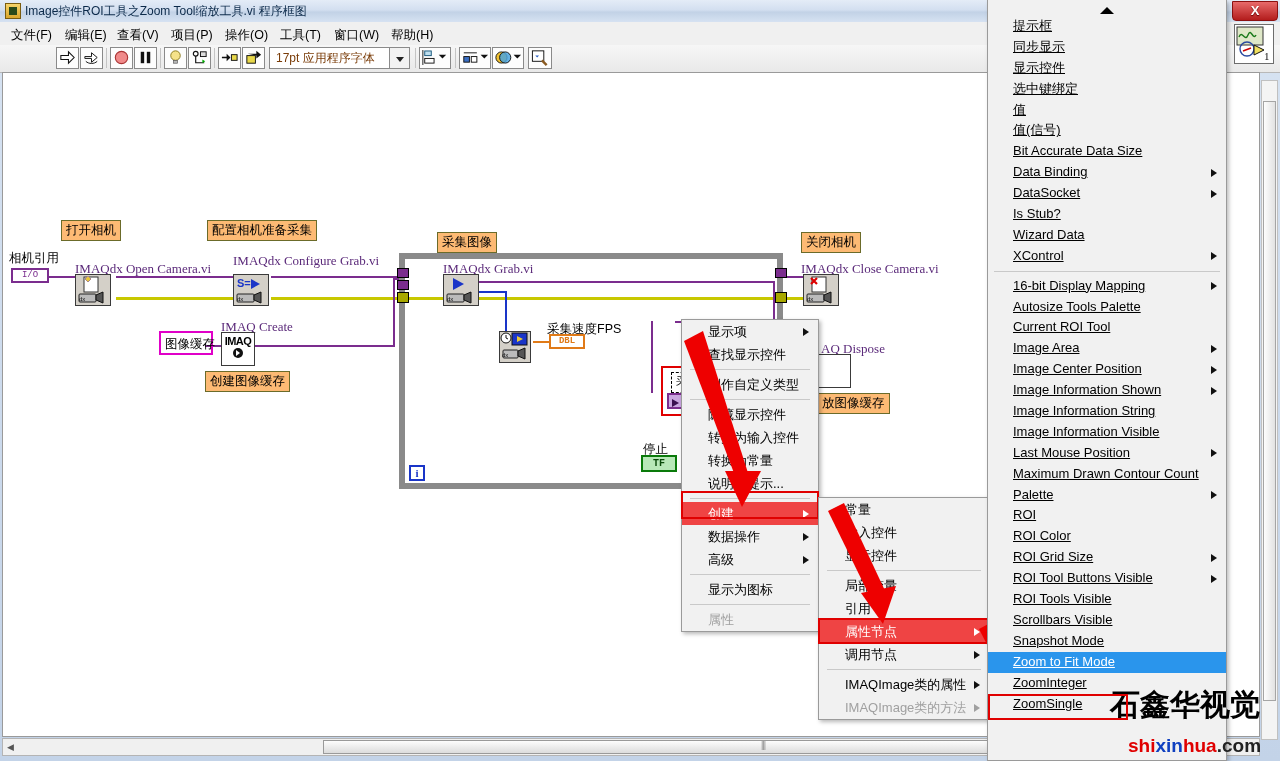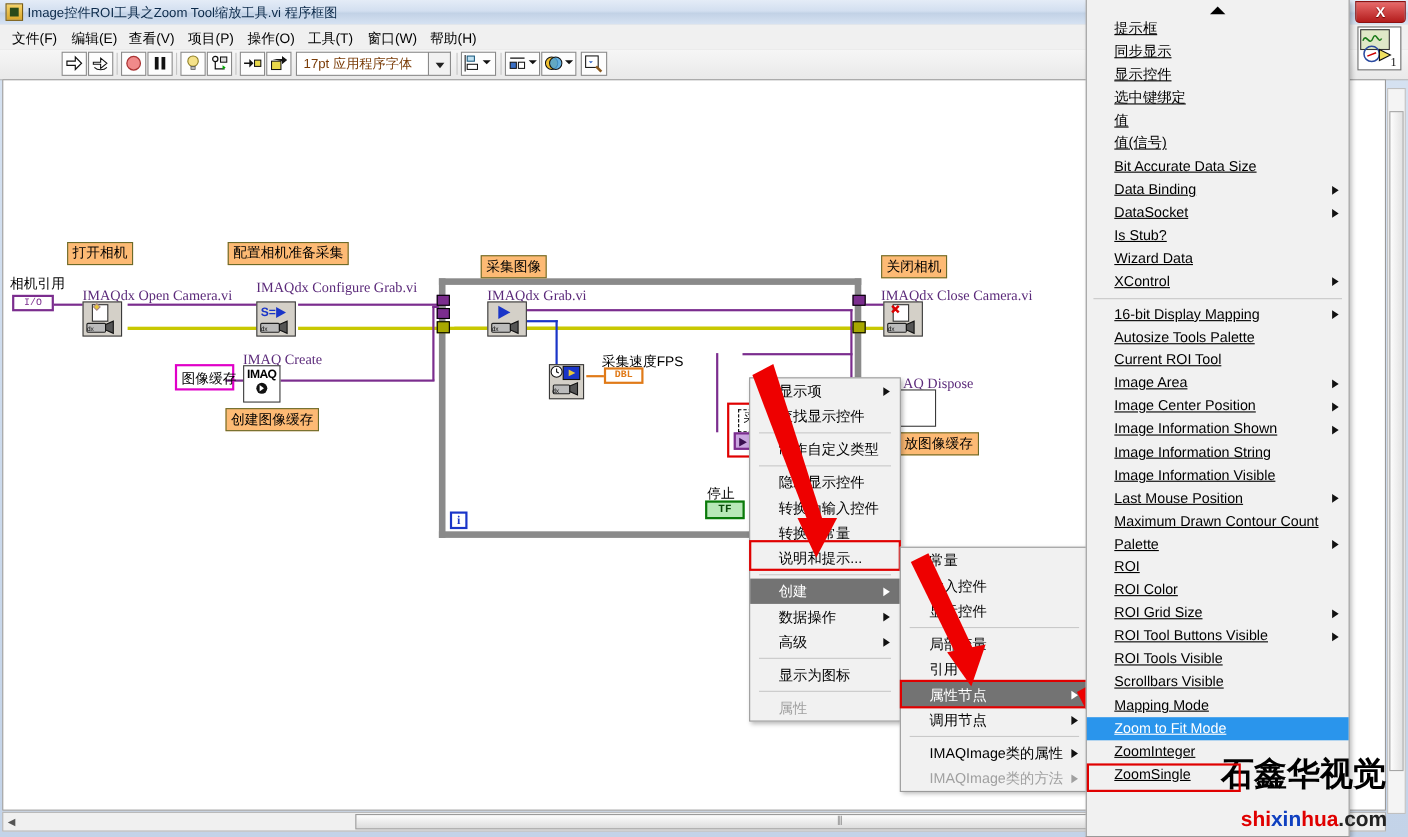--- a/index.html
+++ b/index.html
@@ -66,21 +66,21 @@
   .loopwall{position:absolute;background:#8a8a8a;}
   .term{position:absolute;box-sizing:border-box;}
   .redbox{position:absolute;border:2px solid #e00000;box-sizing:border-box;}
   .magbox{position:absolute;border:2px solid #e000c8;box-sizing:border-box;}
   
   .menu{position:absolute;background:#f1f1f1;border:1px solid #9a9a9a;box-sizing:border-box;
     box-shadow:2px 2px 4px rgba(0,0,0,.28);}
   .menu .row{position:relative;height:23px;line-height:23px;font-size:13px;color:#000;
     padding-left:26px;white-space:nowrap;cursor:default;font-family:"Liberation Sans",sans-serif;}
   .menu .row.dis{color:#a0a0a0;}
-  .menu .row.sel{background:#737373;color:#fff;}
+  .menu .row.sel{background:#ef4444;color:#fff;}
   .menu .sep{height:1px;background:#c9c9c9;margin:3px 8px;}
   .arw{position:absolute;right:9px;top:50%;margin-top:-4px;width:0;height:0;
     border-top:4px solid transparent;border-bottom:4px solid transparent;border-left:6px solid #111;}
   .menu .row.sel .arw{border-left-color:#fff;}
   
   #propmenu{position:absolute;left:987px;top:0px;width:240px;height:761px;background:#f1f1f1;
     border:1px solid #9a9a9a;border-top:none;box-sizing:border-box;box-shadow:2px 2px 4px rgba(0,0,0,.25);}
   #propmenu .prow{position:relative;height:20.9px;line-height:20.9px;font-size:13px;color:#000;
     padding-left:25px;white-space:nowrap;cursor:default;text-decoration:underline;}
   #propmenu .prow.sel{background:#2a95ec;color:#fff;}
@@ -354,21 +354,21 @@
         <rect x="3" y="19" width="17" height="8" rx="1" fill="#bbb" stroke="#222"></rect>
         <path d="M20 20l7-3v11l-7-3z" fill="#555" stroke="#111"></path>
         <text x="3" y="26" font-size="6" fill="#111">dx</text>
       </svg>
     </div>
 
     <div class="vilabel" style="left:818px;top:268px">AQ Dispose</div>
     <div class="node" style="left:814px;top:281px;width:34px;height:34px;background:#fff"></div>
     <div class="cmt" style="left:814px;top:320px">放图像缓存</div>
 
-    <div class="menu" style="left:678px;top:270px;width:138px">
+    <div class="menu" style="left:678px;top:246px;width:138px">
       <div class="row">显示项<span class="arw"></span></div>
       <div class="row">查找显示控件</div>
       <div class="sep"></div>
       <div class="row">制作自定义类型</div>
       <div class="sep"></div>
       <div class="row">隐藏显示控件</div>
       <div class="row">转换为输入控件</div>
       <div class="row">转换为常量</div>
       <div class="row">说明和提示...</div>
       <div class="sep"></div>
@@ -447,21 +447,21 @@
     <div class="prow">Image Information Visible</div>
     <div class="prow">Last Mouse Position<span class="arw"></span></div>
     <div class="prow">Maximum Drawn Contour Count</div>
     <div class="prow">Palette<span class="arw"></span></div>
     <div class="prow">ROI</div>
     <div class="prow">ROI Color</div>
     <div class="prow">ROI Grid Size<span class="arw"></span></div>
     <div class="prow">ROI Tool Buttons Visible<span class="arw"></span></div>
     <div class="prow">ROI Tools Visible</div>
     <div class="prow">Scrollbars Visible</div>
-    <div class="prow">Mapping Mode</div>
+    <div class="prow">Snapshot Mode</div>
     <div class="prow sel">Zoom to Fit Mode</div>
     <div class="prow">ZoomInteger</div>
     <div class="prow">ZoomSingle</div>
   </div>
   <div class="redbox" style="left:988px;top:694px;width:140px;height:26px;z-index:30"></div>
 
   <div id="vithumb">
     <svg width="38" height="38" viewBox="0 0 38 38">
       <rect x="2" y="2" width="26" height="18" fill="#dfe8c8" stroke="#333"></rect>
       <path d="M4 12c3-8 6 6 9-2s5 6 8 0" stroke="#1a7a1a" fill="none" stroke-width="1.4"></path>

